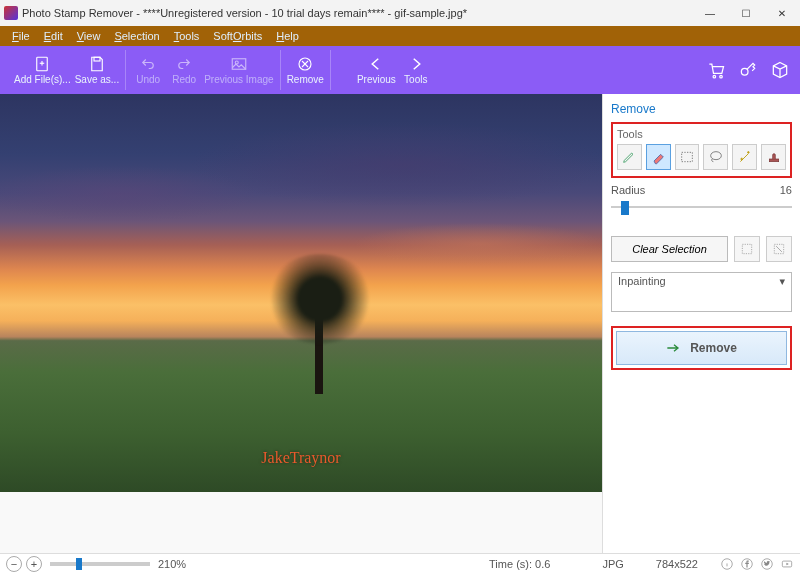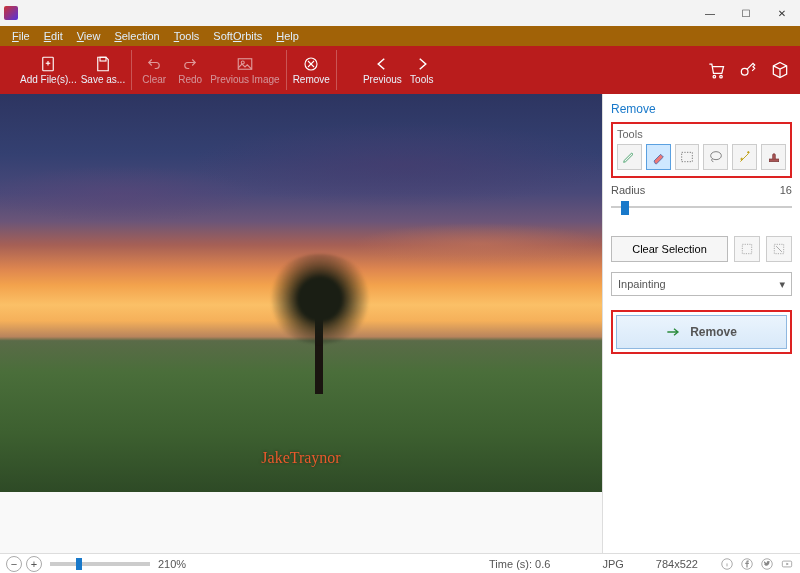--- a/index.html
+++ b/index.html
@@ -7,21 +7,21 @@
 
 .titlebar { height: 26px; background: #f3f3f3; display: flex; align-items: center; padding-left: 4px; position: relative; font-size: 11px; color: #333; }
 .titlebar .app-icon { width: 14px; height: 14px; background: linear-gradient(135deg,#c33,#53d); border-radius: 2px; margin-right: 4px; }
 .win-controls { position: absolute; right: 0; top: 0; display: flex; }
 .win-controls div { width: 36px; height: 26px; display: flex; align-items: center; justify-content: center; font-size: 10px; color: #333; cursor: pointer; }
 
 .menubar { height: 20px; background: #a16207; display: flex; align-items: center; padding-left: 6px; font-size: 11px; color: #dfeefc; gap: 2px; }
 .menubar span { padding: 2px 6px; cursor: pointer; }
 .menubar span u { text-decoration: underline; }
 
-.toolbar { height: 48px; background: #b91c1c; display: flex; align-items: center; padding: 2px 18px; color: #fff; position: relative; }
+.toolbar { height: 48px; background: #8b5cf6; display: flex; align-items: center; padding: 2px 12px; color: #fff; position: relative; }
 .tool-btn { display: flex; flex-direction: column; align-items: center; justify-content: center; min-width: 36px; height: 44px; font-size: 10px; color: #e9f3fc; cursor: pointer; padding: 0 2px; }
 .tool-btn.disabled { opacity: .55; }
 .tool-btn svg { width: 18px; height: 18px; margin-bottom: 1px; }
 .tool-sep { width: 1px; height: 40px; background: rgba(255,255,255,.25); margin: 0 4px; }
 .toolbar-right { position: absolute; right: 10px; display: flex; gap: 12px; }
 .toolbar-right svg { width: 20px; height: 20px; stroke: #fff; fill: none; stroke-width: 1.5; cursor: pointer; }
 
 .workspace { display: flex; height: 459px; }
 .canvas-area { flex: 1; display: flex; flex-direction: column; background: #f9f9f9; }
 .canvas-img { width: 602px; height: 398px; position: relative; overflow: hidden; }
@@ -39,43 +39,44 @@
 .tools-label { font-size:11px; color:#666; margin-bottom:4px; }
 .tools-row { display:flex; gap:4px; }
 .tool-icon { width:26px; height:26px; border:1px solid #ccc; background:#f4f4f4; display:flex; align-items:center; justify-content:center; cursor:pointer; }
 .tool-icon.selected { background:#cfe8ff; border-color:#5aa0e0; }
 .tool-icon svg { width:16px; height:16px; }
 .radius-row { display:flex; justify-content:space-between; align-items:center; margin-top:4px; font-size:11px; }
 .slider { width:100%; height:18px; position:relative; margin:2px 0 20px; }
 .slider-track { position:absolute; top:8px; left:0; right:0; height:2px; background:#ccc; }
 .slider-thumb { position:absolute; top:3px; left:10px; width:8px; height:14px; background:#1979ca; }
 .clear-row { display:flex; gap:6px; align-items:center; margin-bottom:10px; }
-.clear-btn { flex:1; height:26px; border:1px solid #bbb; background:#f6f6f6; font-size:11px; cursor:pointer; }
+.clear-btn { flex:1; height:26px; border:1px solid #bbb; background:#f6f6f6; font-size:11px; cursor:pointer;font-style:italic; }
 .small-ico { width:26px; height:26px; border:1px solid #ccc; background:#f6f6f6; display:flex; align-items:center; justify-content:center; cursor:pointer; }
 .small-ico svg { width:14px; height:14px; stroke:#777; fill:none; }
 .mode-label { font-size:11px; color:#555; margin-bottom:6px; }
-.mode-select { width:100%; height:24px; border:1px solid #bbb; padding:2px 6px; font-size:11px; background:#fff; display:flex; align-items:center; justify-content:space-between; cursor:pointer; margin-bottom:14px; }
+.mode-select { width:100%; height:40px; border:1px solid #bbb; padding:2px 6px; font-size:11px; background:#fff; display:flex; justify-content:space-between; cursor:pointer; margin-bottom:14px; }
 .remove-btn { width:100%; height:34px; border:1px solid #8fb8e0; background:linear-gradient(#eaf4fd,#d8e9f9); display:flex; align-items:center; justify-content:center; gap:8px; font-size:12px; font-weight:bold; cursor:pointer; }
 .remove-btn svg { width:16px; height:12px; }
 .highlight-box.btn { padding:3px; }
 
 .statusbar { height:20px; border-top:1px solid #ddd; display:flex; align-items:center; font-size:11px; color:#555; padding:0 6px; gap:6px; }
 .statusbar .zoom-ctrl { display:flex; align-items:center; gap:4px; }
 .zc { width:16px; height:16px; border:1px solid #aaa; border-radius:50%; display:flex; align-items:center; justify-content:center; cursor:pointer; font-size:11px; }
 .zoom-slider { width:100px; height:4px; background:#ccc; position:relative; margin:0 4px; }
 .zoom-slider::after { content:""; position:absolute; left:26px; top:-4px; width:6px; height:12px; background:#1979ca; }
 .statusbar .spacer { flex:1; }
 .status-icons { display:flex; gap:6px; }
 .status-icons svg { width:14px; height:14px; stroke:#888; fill:none; stroke-width:1.2; cursor:pointer; }
 </style>
 </head>
 <body>
 
 <div class="titlebar">
   <div class="app-icon"></div>
+  <span>Photo Stamp Remover - ****Unregistered version - 10 trial days remain**** - gif-sample.jpg*</span>
   <div class="win-controls">
     <div>—</div>
     <div>☐</div>
     <div>✕</div>
   </div>
 </div>
 
 <div class="menubar">
   <span><u>F</u>ile</span>
   <span><u>E</u>dit</span>
@@ -101,21 +102,21 @@
         <rect x="8" y="3" width="8" height="5"></rect>
       </svg>
     <span>Save as...</span>
   </div>
   <div class="tool-sep"></div>
   <div class="tool-btn disabled">
     <svg viewBox="0 0 24 24" fill="none" stroke="#fff" stroke-width="1.5">
         <path d="M9 14l-4-4 4-4"></path>
         <path d="M5 10h10a4 4 0 010 8h-2"></path>
       </svg>
-    <span>Clear</span>
+    <span>Undo</span>
   </div>
   <div class="tool-btn disabled">
     <svg viewBox="0 0 24 24" fill="none" stroke="#fff" stroke-width="1.5">
         <path d="M15 14l4-4-4-4"></path>
         <path d="M19 10H9a4 4 0 000 8h2"></path>
       </svg>
     <span>Redo</span>
   </div>
   <div class="tool-btn disabled">
     <svg viewBox="0 0 24 24" fill="none" stroke="#fff" stroke-width="1.5">

